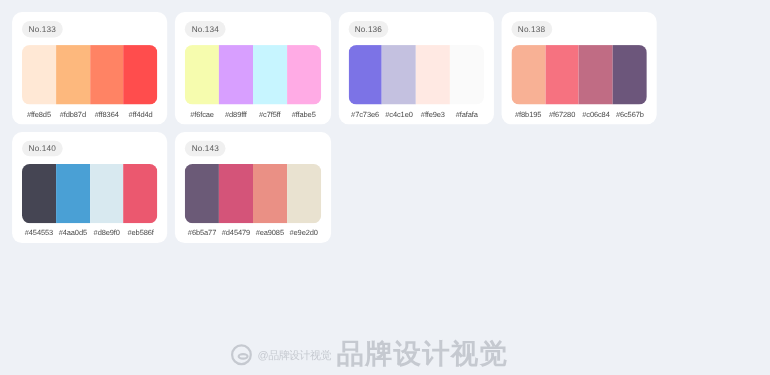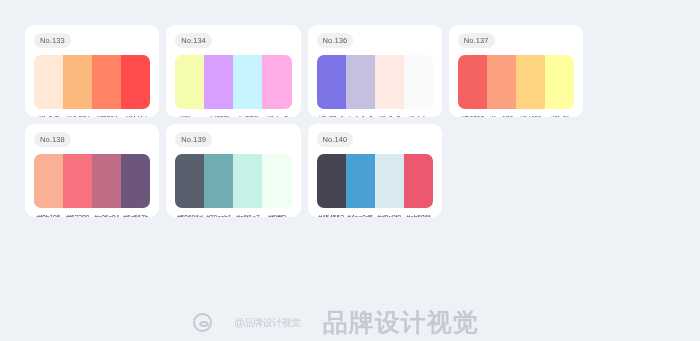--- a/index.html
+++ b/index.html
@@ -12,21 +12,21 @@
     background: #eef1f6;
     font-family: "Liberation Sans", sans-serif;
     overflow: hidden;
     position: relative;
   }
   #grid {
     display: grid;
     grid-template-columns: repeat(4, 1fr);
     grid-template-rows: repeat(3, 1fr);
     gap: 7px;
-    padding: 25px;
+    padding: 11px;
     box-sizing: border-box;
     width: 608px;
     height: 341px;
   }
   .card {
     background: #ffffff;
     border-radius: 9px;
     box-sizing: border-box;
     padding: 8px 9px 6px 9px;
     display: flex;
@@ -75,21 +75,21 @@
     width: 700px;
     height: 341px;
     pointer-events: none;
     display: flex;
     align-items: flex-end;
     justify-content: center;
   }
   .wm-inner {
     display: flex;
     align-items: center;
-    gap: 22px;
+    gap: 5px;
     opacity: 0.30;
     color: #6a6f7a;
     padding-bottom: 6px;
     transform: translateX(-14px);
     justify-content: center;
   }
   .wm-logo {
     width: 19px;
     height: 19px;
     border: 2px solid #6a6f7a;
@@ -162,77 +162,62 @@
         <div class="swatch" style="background-color: rgb(250, 250, 250);"></div>
       </div>
       <div class="hexrow">
         <div class="hex">#7c73e6</div>
         <div class="hex">#c4c1e0</div>
         <div class="hex">#ffe9e3</div>
         <div class="hex">#fafafa</div>
       </div>
     </div>
     <div class="card">
-      <div class="badge">No.137</div>
-      <div class="swatches">
-        <div class="swatch" style="background-color: rgb(245, 98, 98);"></div>
-        <div class="swatch" style="background-color: rgb(252, 161, 128);"></div>
-        <div class="swatch" style="background-color: rgb(255, 212, 128);"></div>
-        <div class="swatch" style="background-color: rgb(255, 254, 159);"></div>
-      </div>
-      <div class="hexrow">
-        <div class="hex">#f56262</div>
-        <div class="hex">#fca180</div>
-        <div class="hex">#ffd480</div>
-        <div class="hex">#fffe9f</div>
-      </div>
-    </div>
-    <div class="card">
       <div class="badge">No.138</div>
       <div class="swatches">
         <div class="swatch" style="background-color: rgb(248, 177, 149);"></div>
         <div class="swatch" style="background-color: rgb(246, 114, 128);"></div>
         <div class="swatch" style="background-color: rgb(192, 108, 132);"></div>
         <div class="swatch" style="background-color: rgb(108, 86, 123);"></div>
       </div>
       <div class="hexrow">
         <div class="hex">#f8b195</div>
         <div class="hex">#f67280</div>
         <div class="hex">#c06c84</div>
         <div class="hex">#6c567b</div>
       </div>
     </div>
     <div class="card">
-      <div class="badge">No.139</div>
-      <div class="swatches">
-        <div class="swatch" style="background-color: rgb(89, 96, 109);"></div>
-        <div class="swatch" style="background-color: rgb(112, 172, 177);"></div>
-        <div class="swatch" style="background-color: rgb(198, 241, 231);"></div>
-        <div class="swatch" style="background-color: rgb(240, 255, 243);"></div>
-      </div>
-      <div class="hexrow">
-        <div class="hex">#59606d</div>
-        <div class="hex">#70acb1</div>
-        <div class="hex">#c6f1e7</div>
-        <div class="hex">#f0fff3</div>
-      </div>
-    </div>
-    <div class="card">
       <div class="badge">No.140</div>
       <div class="swatches">
         <div class="swatch" style="background-color: rgb(69, 69, 83);"></div>
         <div class="swatch" style="background-color: rgb(74, 160, 213);"></div>
         <div class="swatch" style="background-color: rgb(216, 233, 240);"></div>
         <div class="swatch" style="background-color: rgb(235, 88, 111);"></div>
       </div>
       <div class="hexrow">
         <div class="hex">#454553</div>
         <div class="hex">#4aa0d5</div>
         <div class="hex">#d8e9f0</div>
         <div class="hex">#eb586f</div>
+      </div>
+    </div>
+    <div class="card">
+      <div class="badge">No.143</div>
+      <div class="swatches">
+        <div class="swatch" style="background-color: rgb(107, 90, 119);"></div>
+        <div class="swatch" style="background-color: rgb(212, 84, 121);"></div>
+        <div class="swatch" style="background-color: rgb(234, 144, 133);"></div>
+        <div class="swatch" style="background-color: rgb(233, 226, 208);"></div>
+      </div>
+      <div class="hexrow">
+        <div class="hex">#6b5a77</div>
+        <div class="hex">#d45479</div>
+        <div class="hex">#ea9085</div>
+        <div class="hex">#e9e2d0</div>
       </div>
     </div>
   </div>
 
 <div id="watermark">
   <div class="wm-inner">
     <span class="wm-logo"></span>
     <span class="wm-at">@品牌设计视觉</span>
     <span class="wm-text">品牌设计视觉</span>
   </div>

